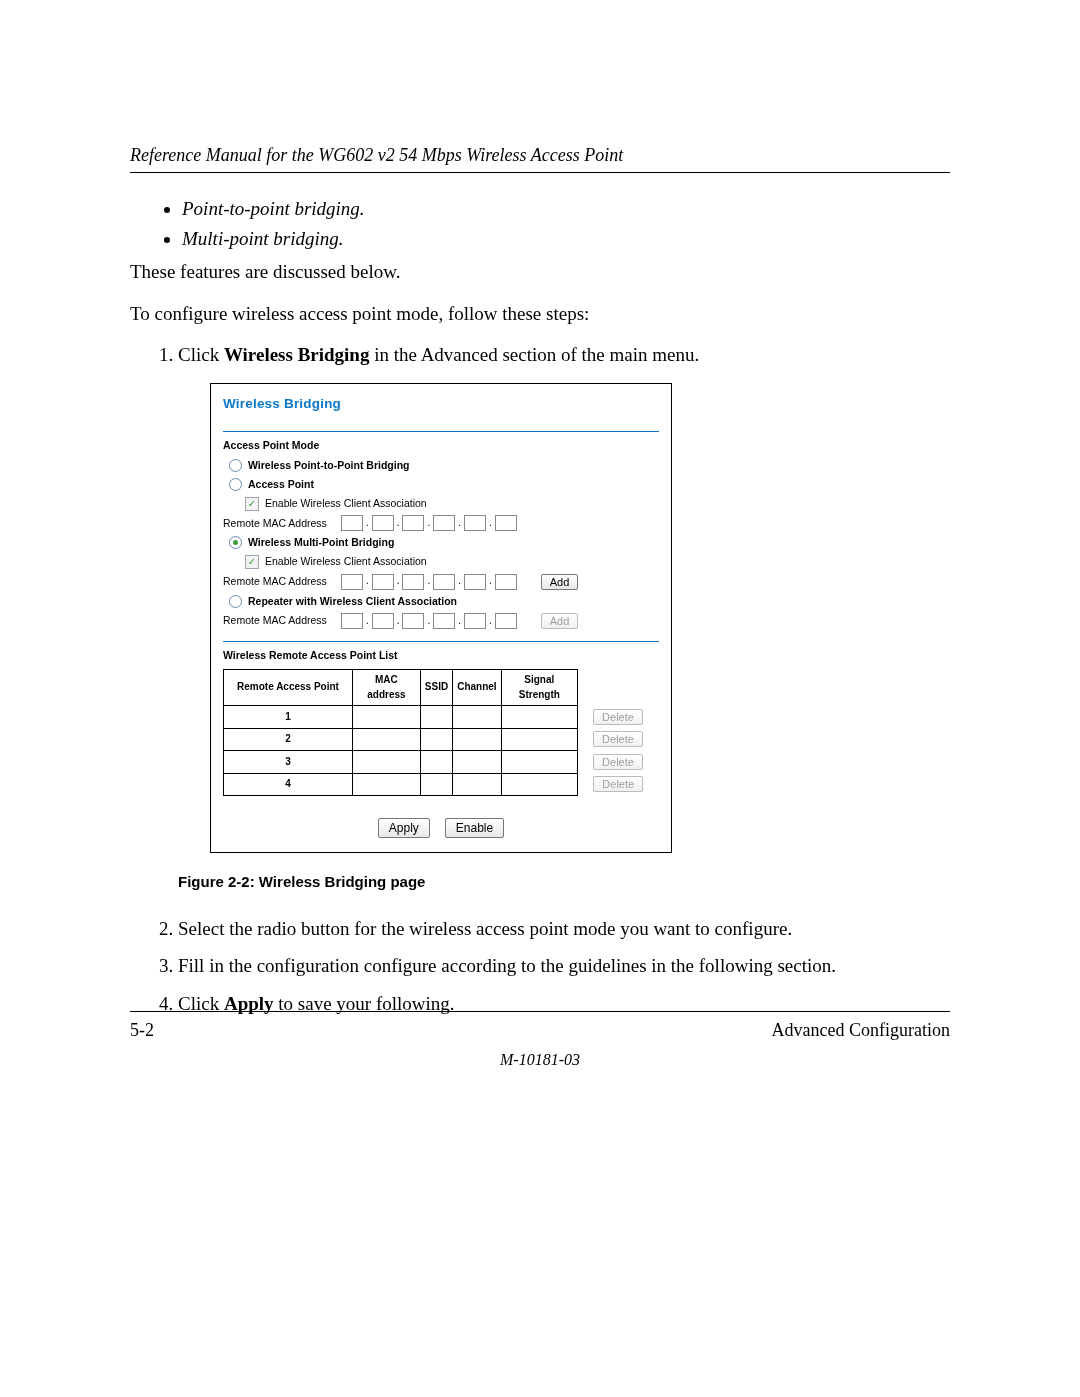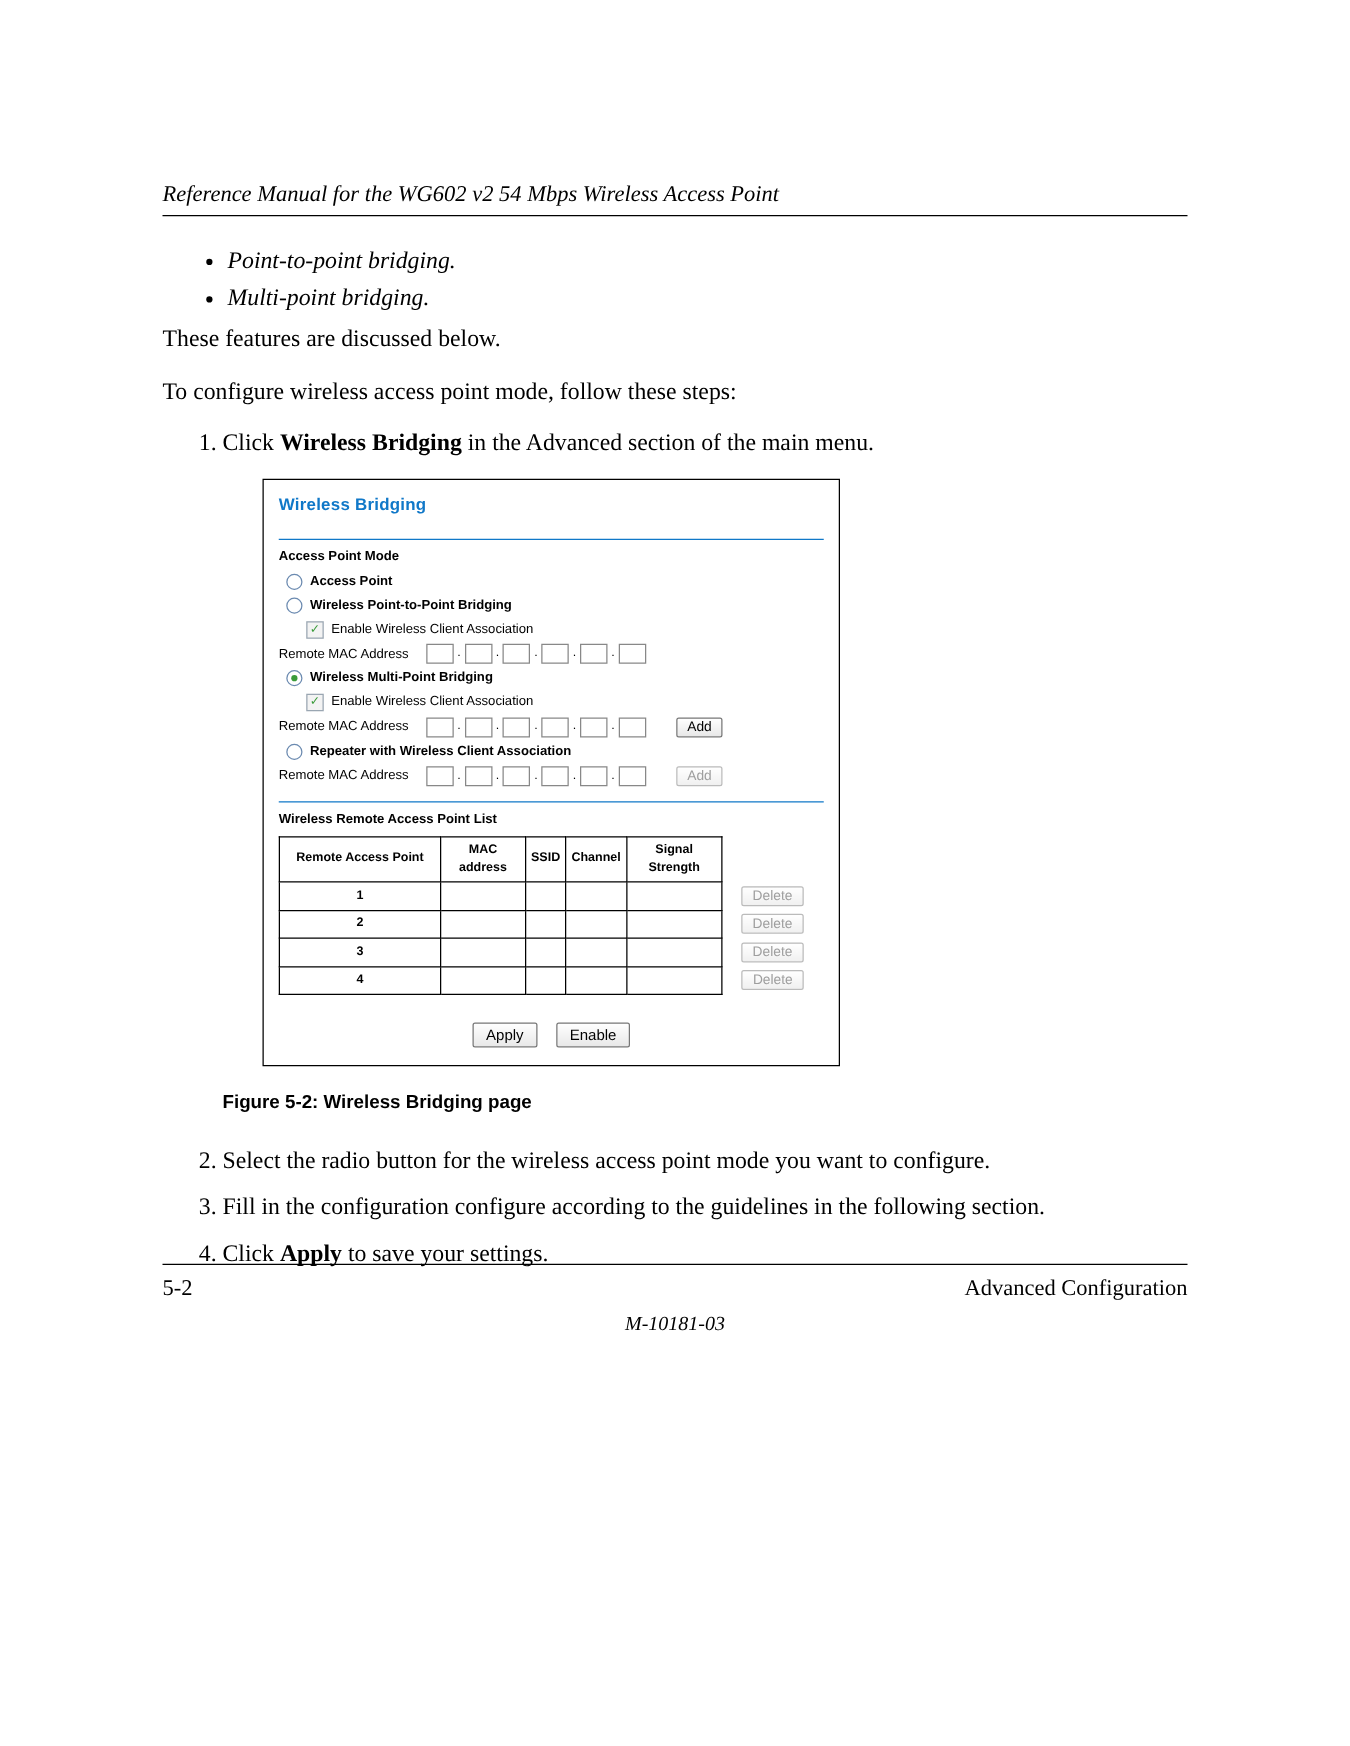--- a/index.html
+++ b/index.html
@@ -137,26 +137,26 @@
         
         <div class="shot-wrap">
           <div class="shot">
             <div class="title">Wireless Bridging</div>
 
             <hr class="hr-blue">
             <div class="sec-head">Access Point Mode</div>
 
             <div class="row ind">
               <span class="radio"></span>
-              <span class="lbl">Access Point</span>
+              <span class="lbl">Wireless Point-to-Point Bridging</span>
             </div>
 
             <div class="row ind">
               <span class="radio"></span>
-              <span class="lbl">Wireless Point-to-Point Bridging</span>
+              <span class="lbl">Access Point</span>
             </div>
             <div class="row" style="margin-left:22px;">
               <span class="chk on"></span>
               <span>Enable Wireless Client Association</span>
             </div>
             <div class="row">
               <span style="margin-right:8px;">Remote MAC Address</span>
               <span class="mac">
                 <span class="oct"></span>
                   <span class="sep">.</span>
@@ -273,27 +273,27 @@
             </tbody>
               </table>
 
             <div class="apply-row">
               <span class="btn">Apply</span>
               <span class="btn">Enable</span>
             </div>
           </div>
         </div>
 
-        <div class="caption">Figure 5-2: Wireless Bridging page</div>
+        <div class="caption">Figure 2-2: Wireless Bridging page</div>
       </li>
 
       <li>Select the radio button for the wireless access point mode you want to configure.</li>
       <li>Fill in the configuration configure according to the guidelines in the following section.</li>
       <li>
-        <span>Click </span><span class="bold">Apply</span><span> to save your settings.</span>
+        <span>Click </span><span class="bold">Apply</span><span> to save your following.</span>
       </li>
     </ol>
   </div>
 
   <div class="footer">
     <hr class="rule2">
     <div class="line">
       <span>5-2</span>
       <span>Advanced Configuration</span>
     </div>

